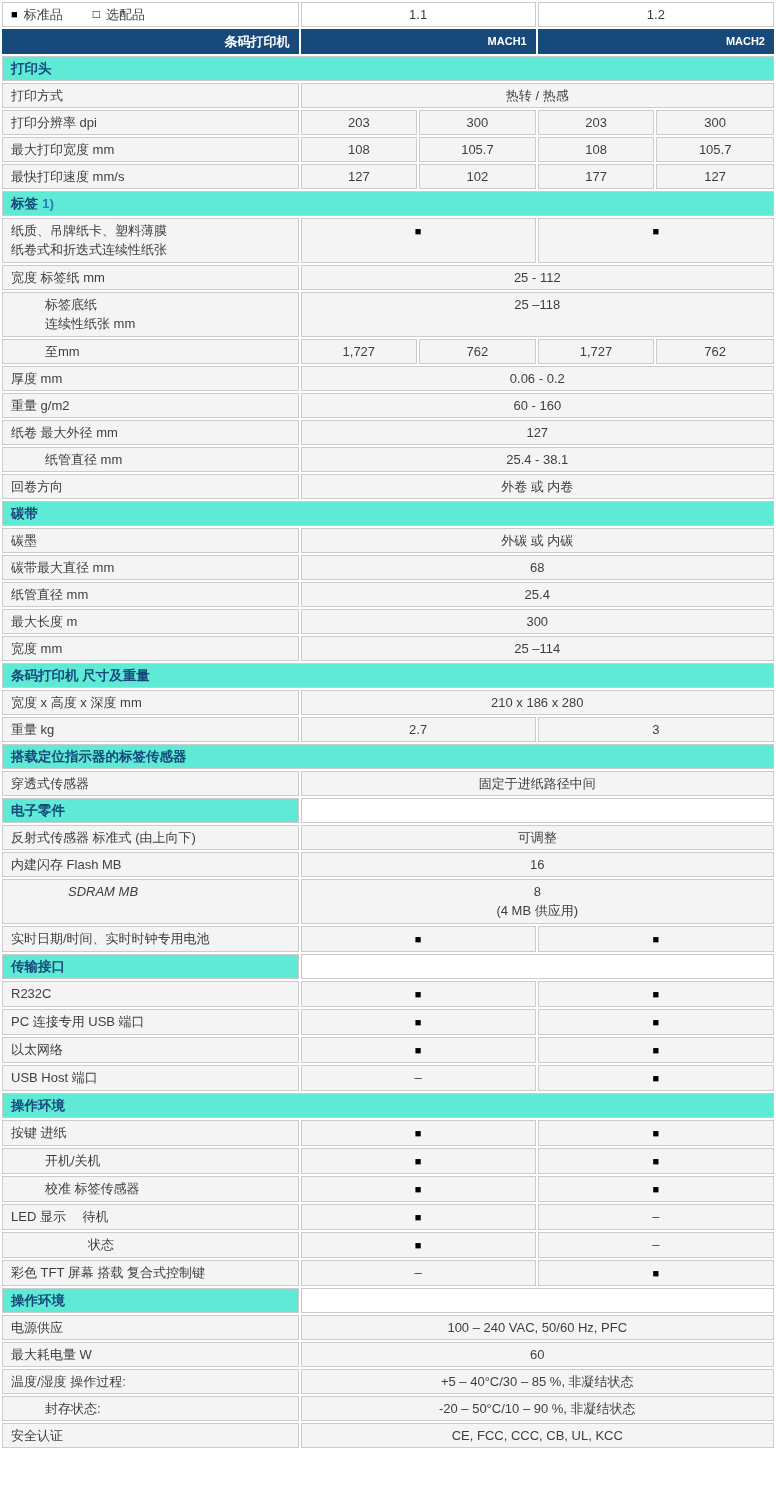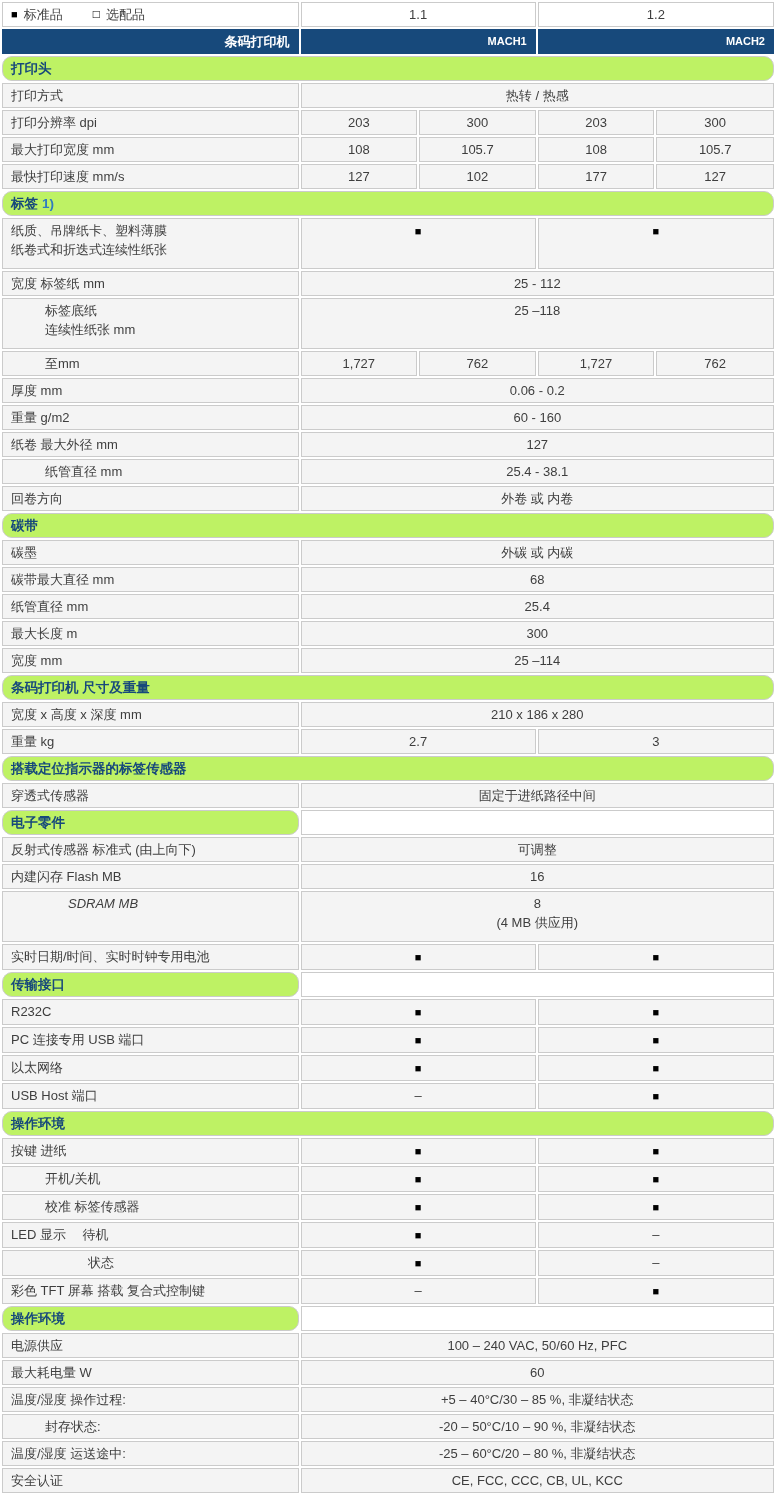--- a/index.html
+++ b/index.html
@@ -22,37 +22,36 @@
     border:1px solid var(--border);
     background:var(--cellbg);
     font-size:13px;
     line-height:19px;
     padding:2px 8px;
     height:25px;
     vertical-align:top;
     overflow:hidden;
     white-space:nowrap;
   }
-  td.tall{height:51px;}
+  td.tall{height:45px;}
   td.center{text-align:center;}
   td.white{background:#fff;}
   td.navy{
     background:var(--navy);
     color:#fff;
     font-weight:bold;
     text-align:right;
     border-color:var(--navy);
   }
   td.model{font-size:11px;margin-left:32px;}
   td.section{
-    background:#bef264;
+    background:#5eead4;
     color:var(--navy);
     font-weight:bold;
     font-size:13.5px;
-    border-radius:10px;
   }
   span.suffix{color:var(--suffix);font-weight:bold;margin-left:4px;}
   .ind-0{padding-left:8px;}
   .ind-1{padding-left:42px;}
   .ind-2{padding-left:65px;font-style:italic;}
   .ind-3{padding-left:85px;margin-left:20px;}
   .sq{font-size:11px;color:#000;}
   .legend-wrap{display:flex;align-items:center;gap:6px;}
   .legend-gap{width:18px;display:inline-block;}
   .opensq{font-size:12px;color:#000;}
@@ -294,21 +293,17 @@
       </tr>
       <tr>
         <td class="ind-0"><span>温度/湿度 操作过程:</span></td>
         <td class="center" colspan="4"><span>+5 – 40°C/30 – 85 %, 非凝结状态</span></td>
       </tr>
       <tr>
         <td class="ind-1"><span>封存状态:</span></td>
         <td class="center" colspan="4"><span>-20 – 50°C/10 – 90 %, 非凝结状态</span></td>
       </tr>
       <tr>
-        <td class="ind-0"><span>温度/湿度 运送途中:</span></td>
-        <td class="center" colspan="4"><span>-25 – 60°C/20 – 80 %, 非凝结状态</span></td>
-      </tr>
-      <tr>
         <td class="ind-0"><span>安全认证</span></td>
         <td class="center" colspan="4"><span>CE, FCC, CCC, CB, UL, KCC</span></td>
       </tr>
     </tbody>
 </table>
 
 </body></html>

